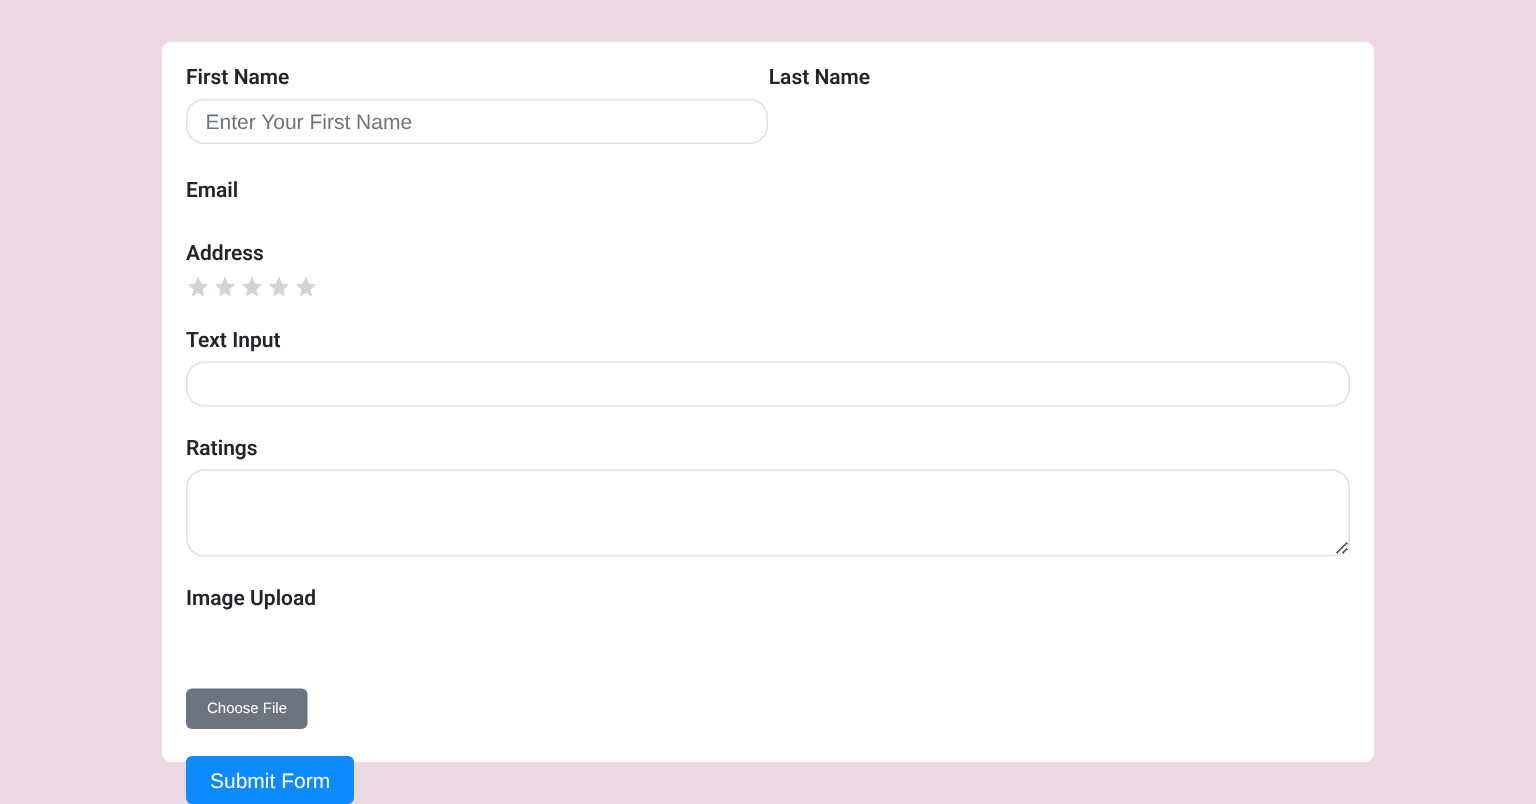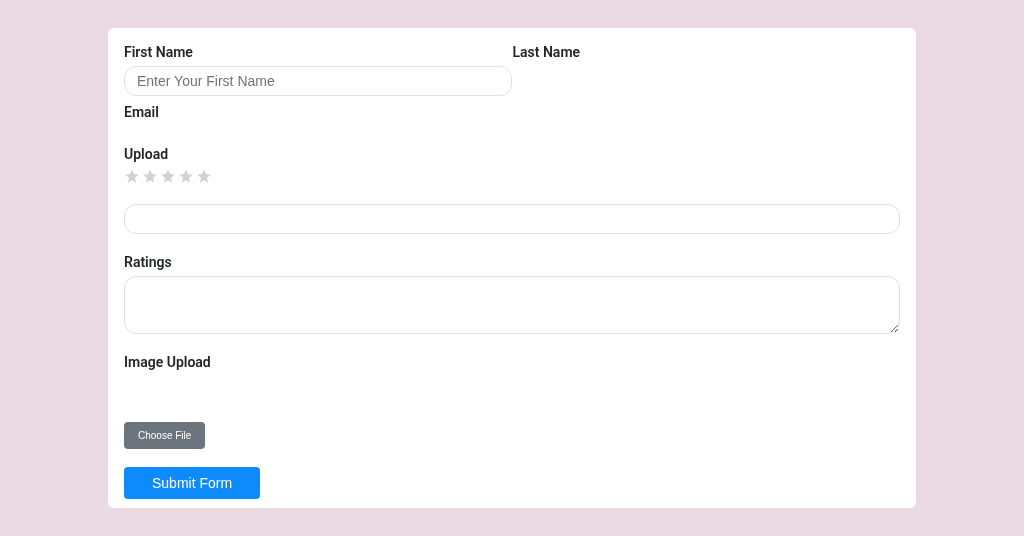--- a/index.html
+++ b/index.html
@@ -10,21 +10,21 @@
   height: 536px;
   padding: 28px 108px;
   overflow: hidden;
 }
 .card {
   background: #fff;
   border-radius: 6px;
   padding: 16px;
   height: 480px;
 }
-.row { display: flex; gap: 1px; margin-bottom: 8px; }
+.row { display: flex; gap: 1px; margin-bottom: 23px; }
 .col { flex: 1; display: flex; flex-direction: column; }
 .full { display: flex; flex-direction: column; margin-bottom: 20px; }
 label {
   font-size: 14px;
   font-weight: 600;
   color: #212529;
   margin-bottom: 6px;
 }
 input[type="text"], textarea {
   width: 100%;
@@ -46,21 +46,21 @@
   padding: 8px 14px;
   font-size: 10px;
   border-radius: 4px;
   cursor: pointer;
   align-self: flex-start;
 }
 .submit-btn {
   background: #0d8bfd;
   color: #fff;
   border: none;
-  padding: 8px 28px;
+  padding: 8px 16px;
   font-size: 14px;
   border-radius: 4px;
   cursor: pointer;
   margin-top: 10px;
 }
 .img-section { margin-bottom: 8px; gap: 46px; }
 </style>
 </head>
 <body>
 
@@ -74,21 +74,21 @@
     <div class="col">
       <label>Last Name</label>
     </div>
   </div>
 
   <div class="full">
     <label>Email</label>
   </div>
 
   <div class="full">
-    <label>Upload</label>
+    <label>Address</label>
     <div class="stars">
       <span class="star">
           <svg viewBox="0 0 24 24">
             <path d="M12 2l2.9 6.9L22 9.9l-5.5 5 1.6 7.1L12 18.5 5.9 22l1.6-7.1L2 9.9l7.1-1L12 2z"></path>
           </svg>
         </span>
       <span class="star">
           <svg viewBox="0 0 24 24">
             <path d="M12 2l2.9 6.9L22 9.9l-5.5 5 1.6 7.1L12 18.5 5.9 22l1.6-7.1L2 9.9l7.1-1L12 2z"></path>
           </svg>
@@ -105,20 +105,21 @@
         </span>
       <span class="star">
           <svg viewBox="0 0 24 24">
             <path d="M12 2l2.9 6.9L22 9.9l-5.5 5 1.6 7.1L12 18.5 5.9 22l1.6-7.1L2 9.9l7.1-1L12 2z"></path>
           </svg>
         </span>
     </div>
   </div>
 
   <div class="full">
+    <label>Text Input</label>
     <input type="text" style="">
   </div>
 
   <div class="full">
     <label>Ratings</label>
     <textarea style=""></textarea>
   </div>
 
   <div class="full img-section">
     <label>Image Upload</label>

